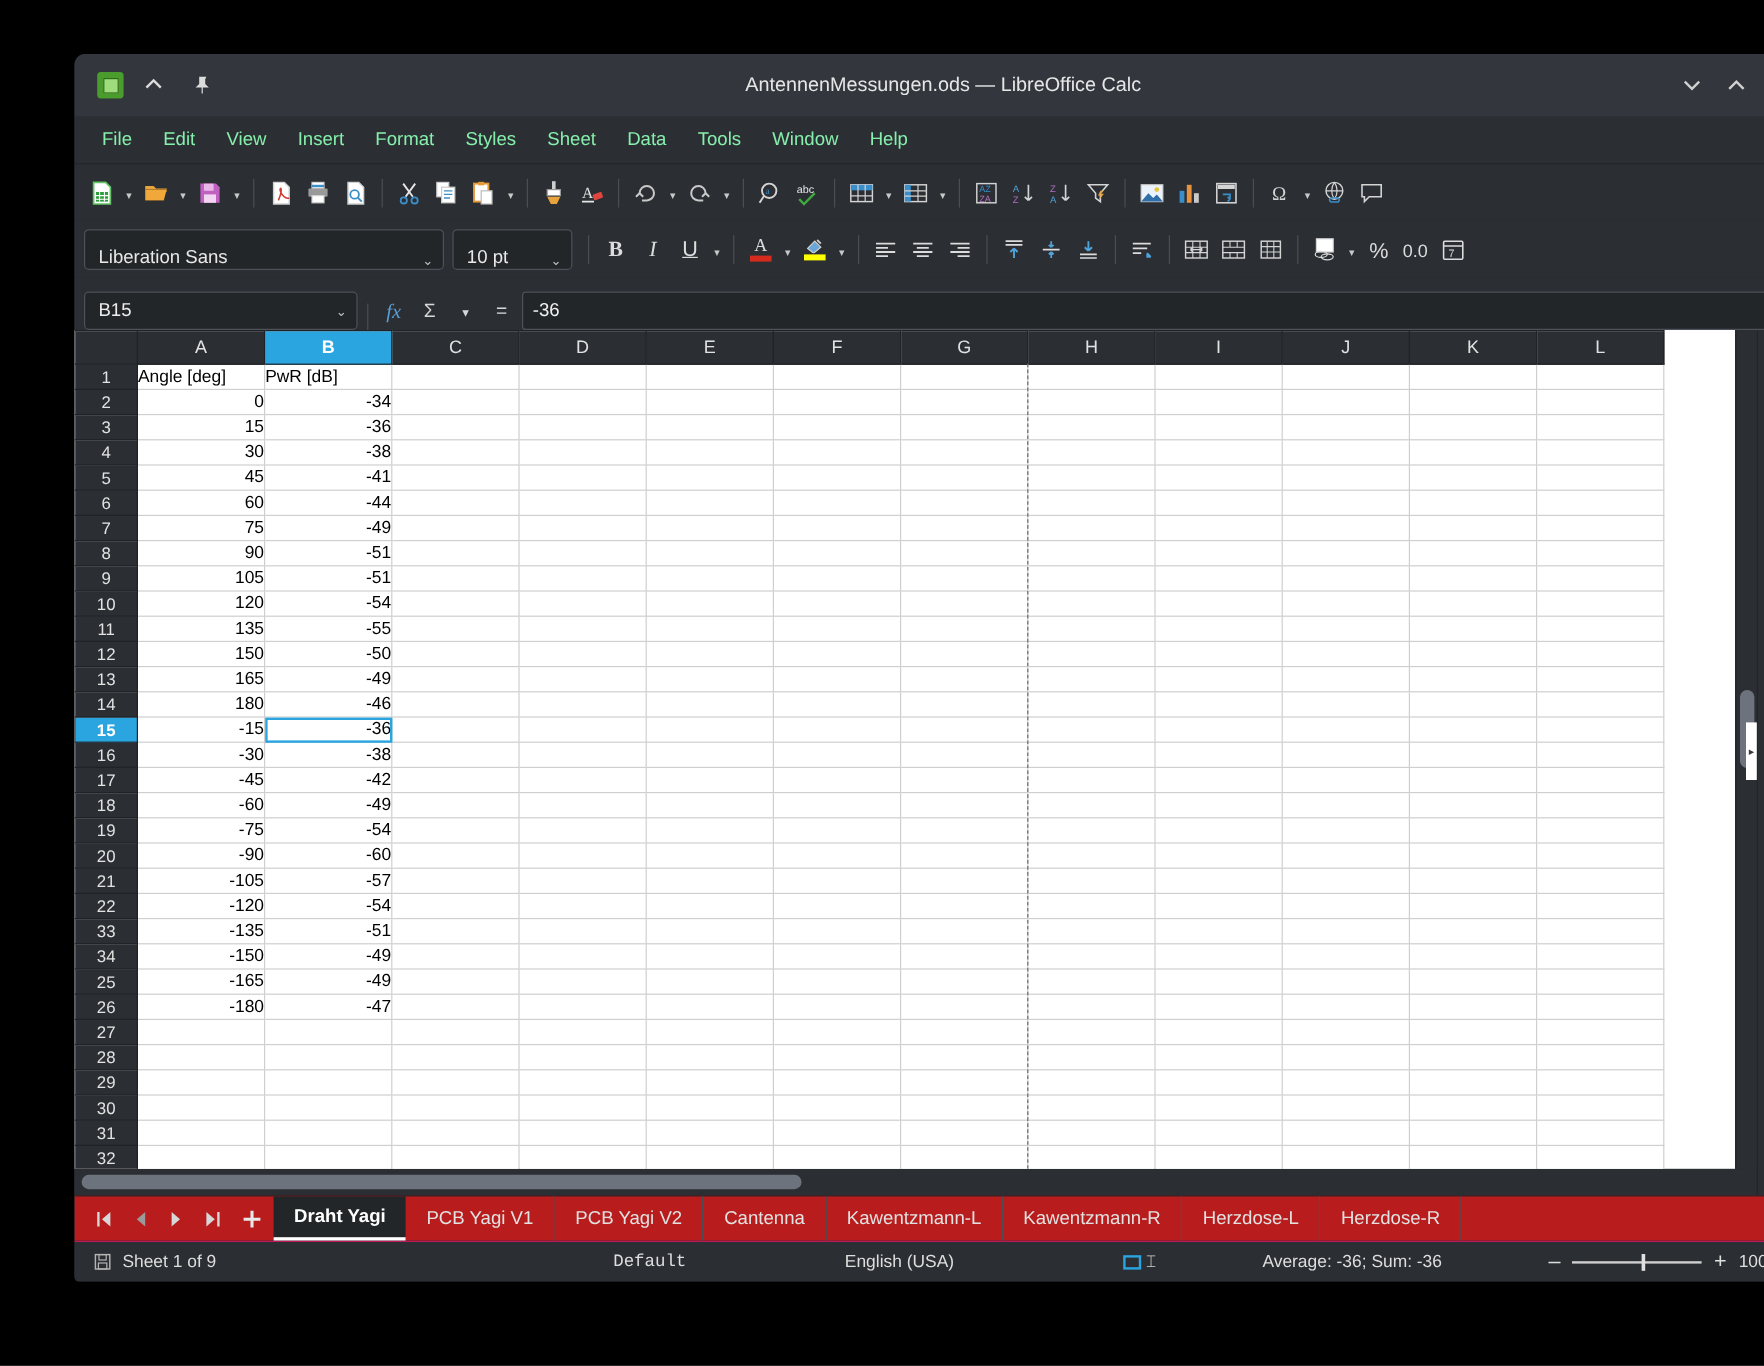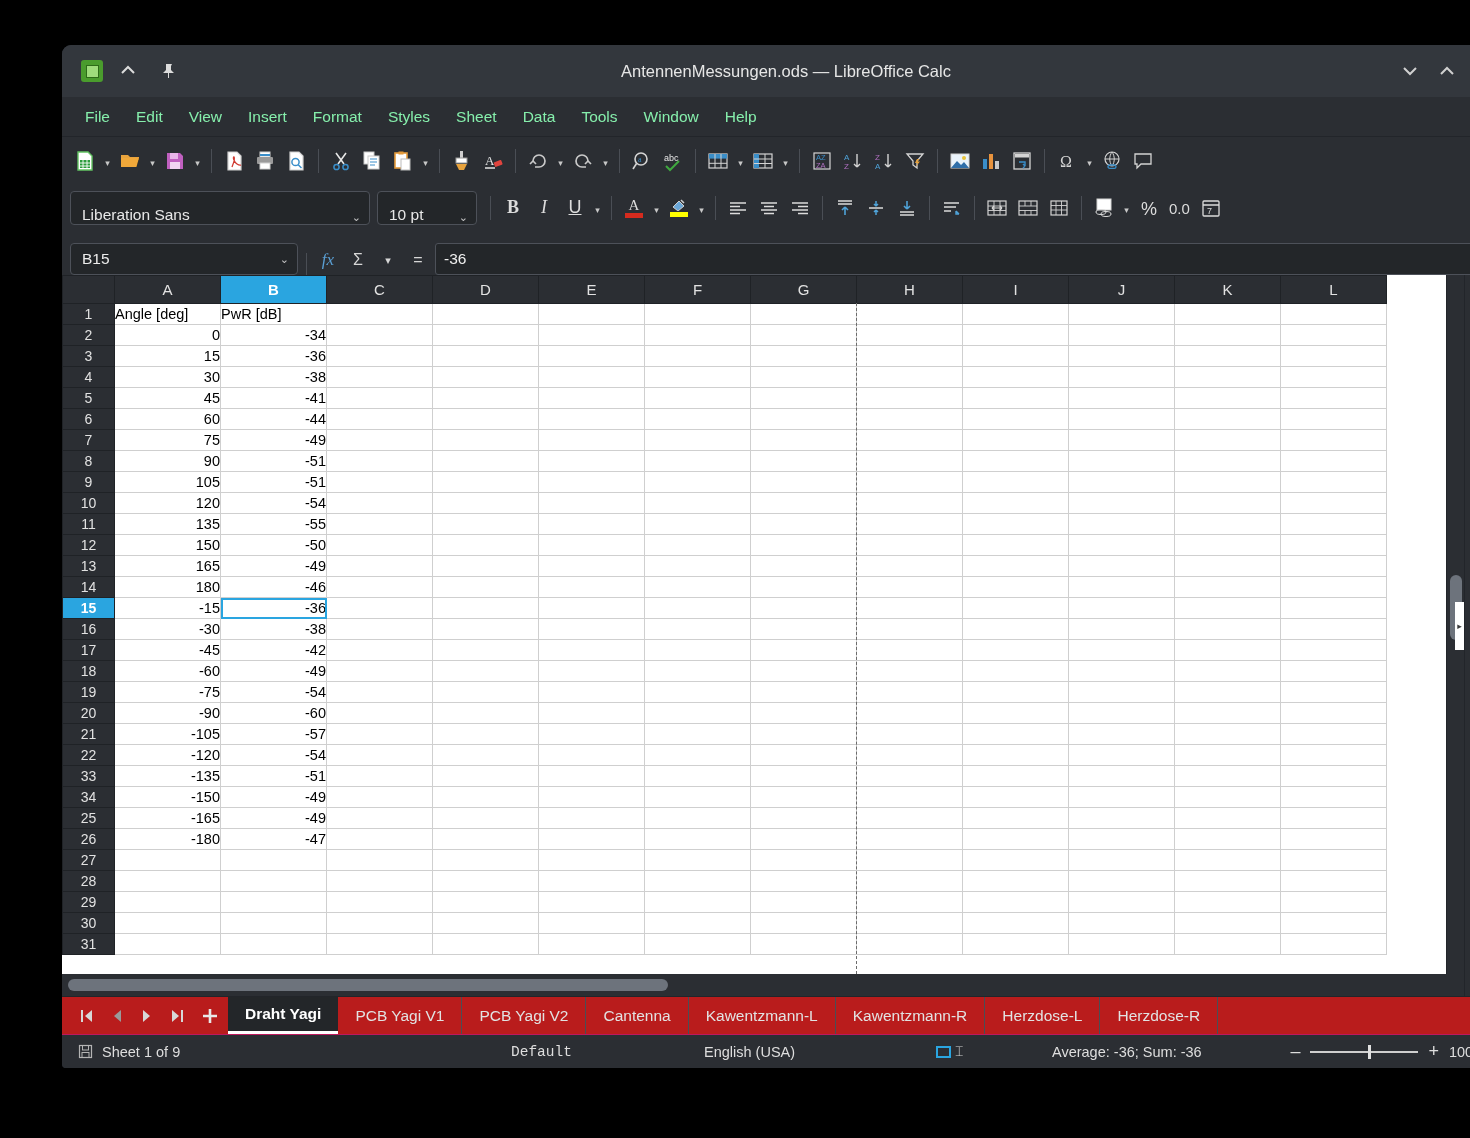--- a/index.html
+++ b/index.html
@@ -1169,20 +1169,35 @@
                   <td class="cell num"></td>
                   <td class="cell num"></td>
                   <td class="cell num"></td>
                   <td class="cell num"></td>
                   <td class="cell num"></td>
                   <td class="cell num"></td>
                   <td class="cell num"></td>
                   <td class="cell num"></td>
                   <td class="cell num"></td>
                 </tr>
+                <tr>
+                  <th class="rowhead">32</th>
+                  <td class="cell num"></td>
+                  <td class="cell num"></td>
+                  <td class="cell num"></td>
+                  <td class="cell num"></td>
+                  <td class="cell num"></td>
+                  <td class="cell num"></td>
+                  <td class="cell num"></td>
+                  <td class="cell num"></td>
+                  <td class="cell num"></td>
+                  <td class="cell num"></td>
+                  <td class="cell num"></td>
+                  <td class="cell num"></td>
+                </tr>
               </tbody>
           </table>
         </div>
         <div class="vscroll">
           <div class="vthumb" style="top:300px;height:65px"></div>
           <div class="side-toggle" style="top:327px">▸</div>
         </div>
       </div>
       <div class="hscrollrow">
         <div class="htrack">

